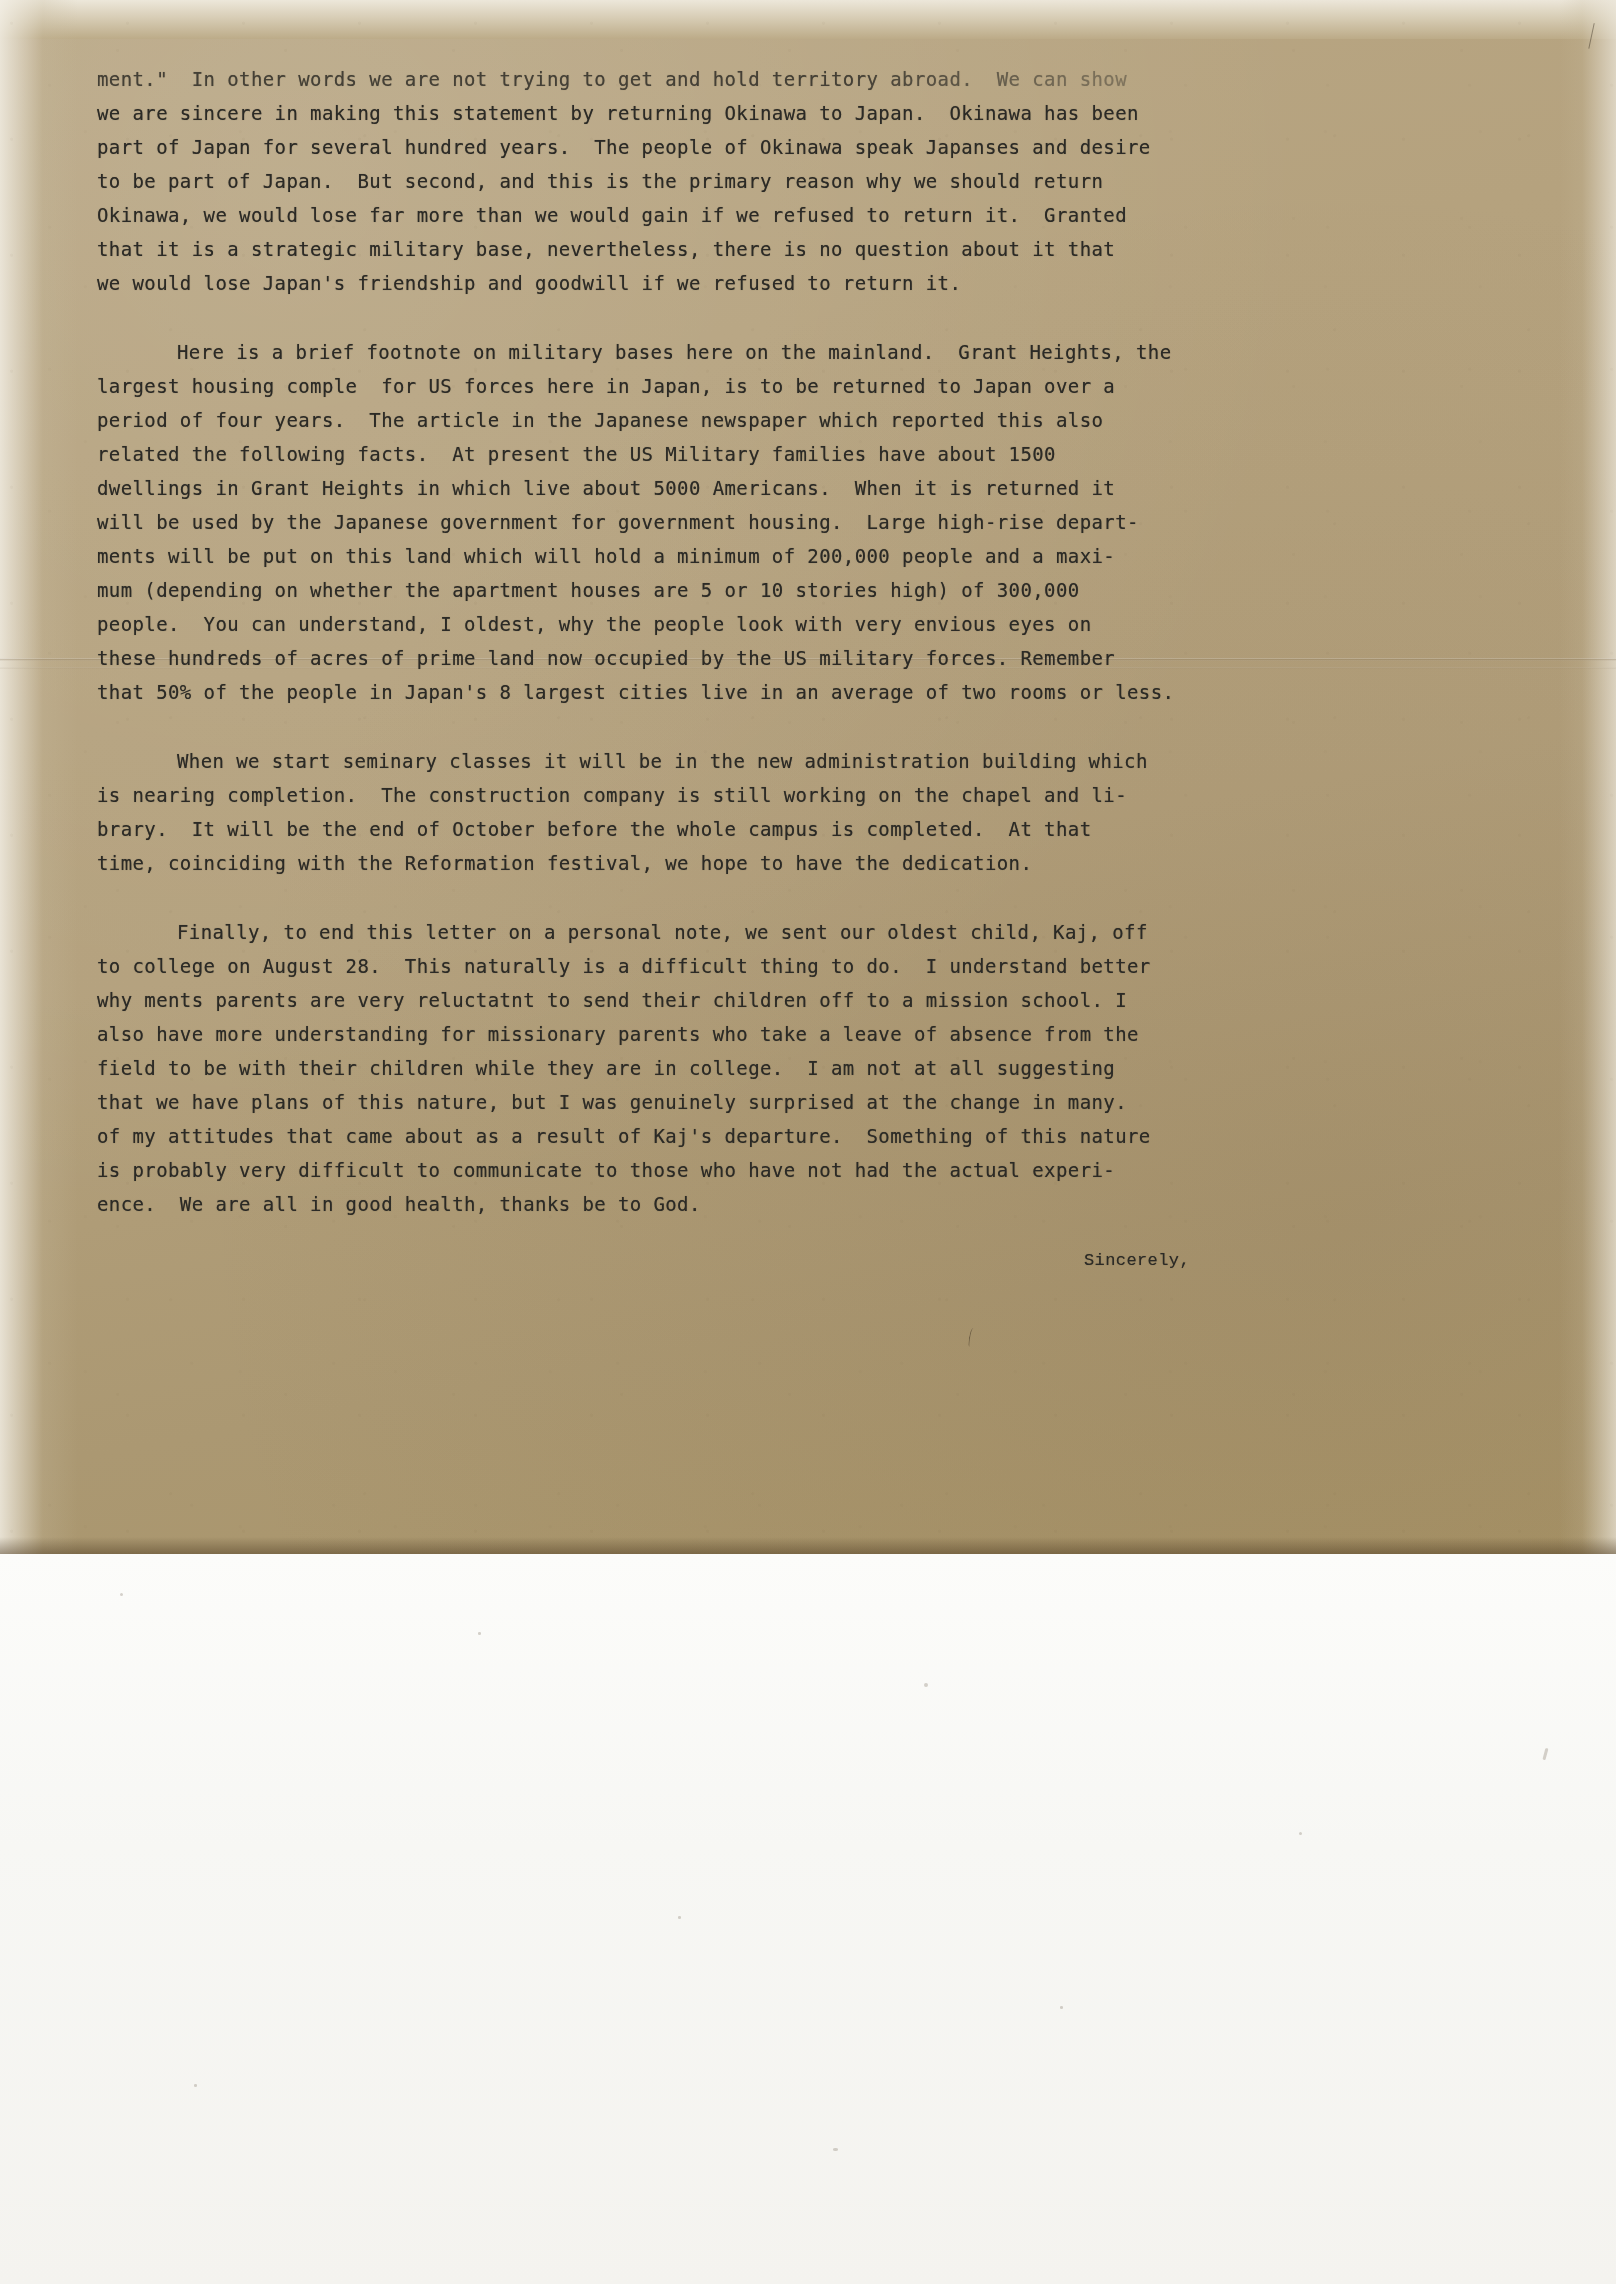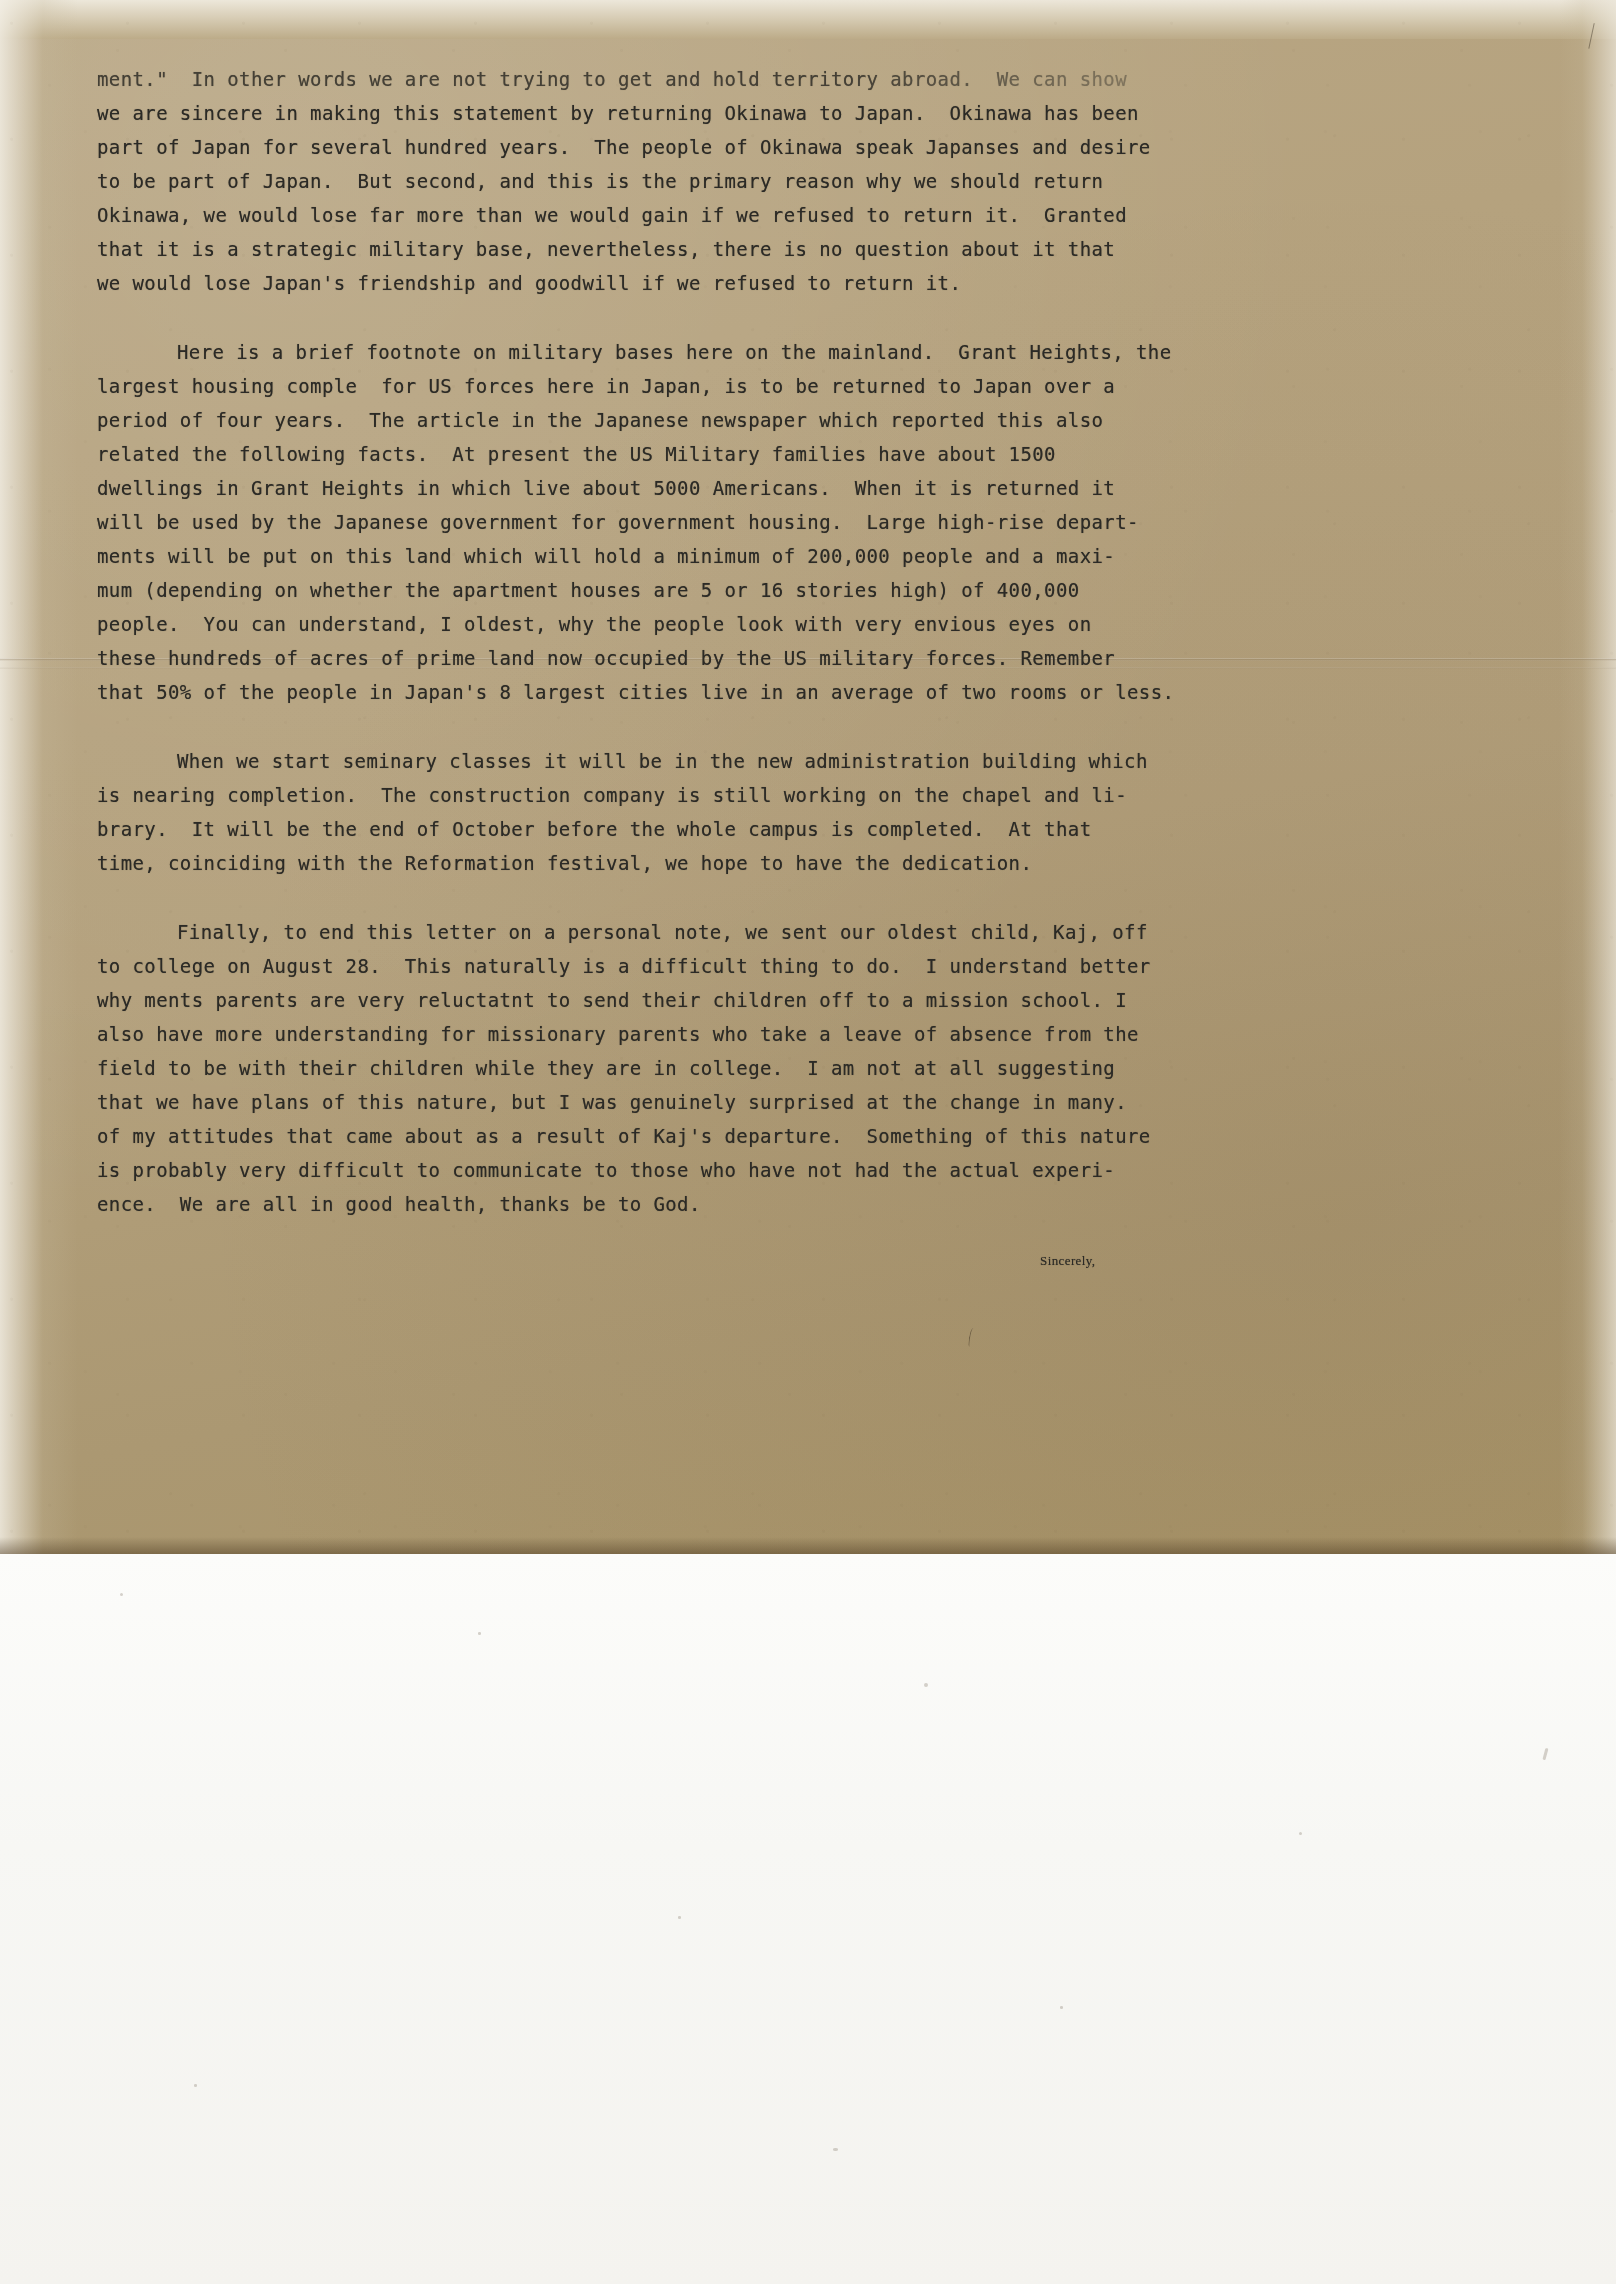--- a/index.html
+++ b/index.html
@@ -132,26 +132,27 @@
     opacity: 0.92;
     -webkit-mask-image: linear-gradient(100deg, rgba(0,0,0,1) 0%, rgba(0,0,0,1) 52%, rgba(0,0,0,0.55) 68%, rgba(0,0,0,0.18) 84%, rgba(0,0,0,0.05) 100%);
     mask-image: linear-gradient(100deg, rgba(0,0,0,1) 0%, rgba(0,0,0,1) 52%, rgba(0,0,0,0.55) 68%, rgba(0,0,0,0.18) 84%, rgba(0,0,0,0.05) 100%);
   }
 
   #signoff-block {
     margin-top: -17px;
     margin-left: 943px;
   }
   .signoff-line {
-    font-family: Liberation Serif, serif;
-    font-size: 13px;
+    font-family: Liberation Mono, monospace;
+    font-size: 17px;
     line-height: 43px;
     letter-spacing: 0.4px;
     color: #2b2a26;
     text-shadow: 0 0 0.8px rgba(40,36,28,0.55);
+    margin-left: 44px;
   }
 
   
   #stray-mark {
     position: absolute;
     left: 969px;
     top: 1328px;
     width: 3.9px;
     height: 19.4px;
     border-left: 1.9px solid rgba(60,50,35,0.55);
@@ -191,21 +192,21 @@
 <span>that it is a strategic military base, nevertheless, there is no question about it that</span>
 <span>we would lose Japan's friendship and goodwill if we refused to return it.</span></span></p>
 
     <p class="para indent"><span>Here is a brief footnote on military bases here on the mainland.  Grant Heights, the</span>
 <span>largest housing comple  for US forces here in Japan, is to be returned to Japan over a</span>
 <span>period of four years.  The article in the Japanese newspaper which reported this also</span>
 <span>related the following facts.  At present the US Military families have about 1500</span>
 <span>dwellings in Grant Heights in which live about 5000 Americans.  When it is returned it</span>
 <span>will be used by the Japanese government for government housing.  Large high-rise depart-</span>
 <span>ments will be put on this land which will hold a minimum of 200,000 people and a maxi-</span>
-<span>mum (depending on whether the apartment houses are 5 or 16 stories high) of 400,000</span>
+<span>mum (depending on whether the apartment houses are 5 or 10 stories high) of 300,000</span>
 <span>people.  You can understand, I oldest, why the people look with very envious eyes on</span>
 <span>these hundreds of acres of prime land now occupied by the US military forces. Remember</span>
 <span>that 50% of the people in Japan's 8 largest cities live in an average of two rooms or less.</span></p>
 
 
     <p class="para indent"><span>When we start seminary classes it will be in the new administration building which</span>
 <span>is nearing completion.  The construction company is still working on the chapel and li-</span>
 <span>brary.  It will be the end of October before the whole campus is completed.  At that</span>
 <span>time, coinciding with the Reformation festival, we hope to have the dedication.</span></p>
 

